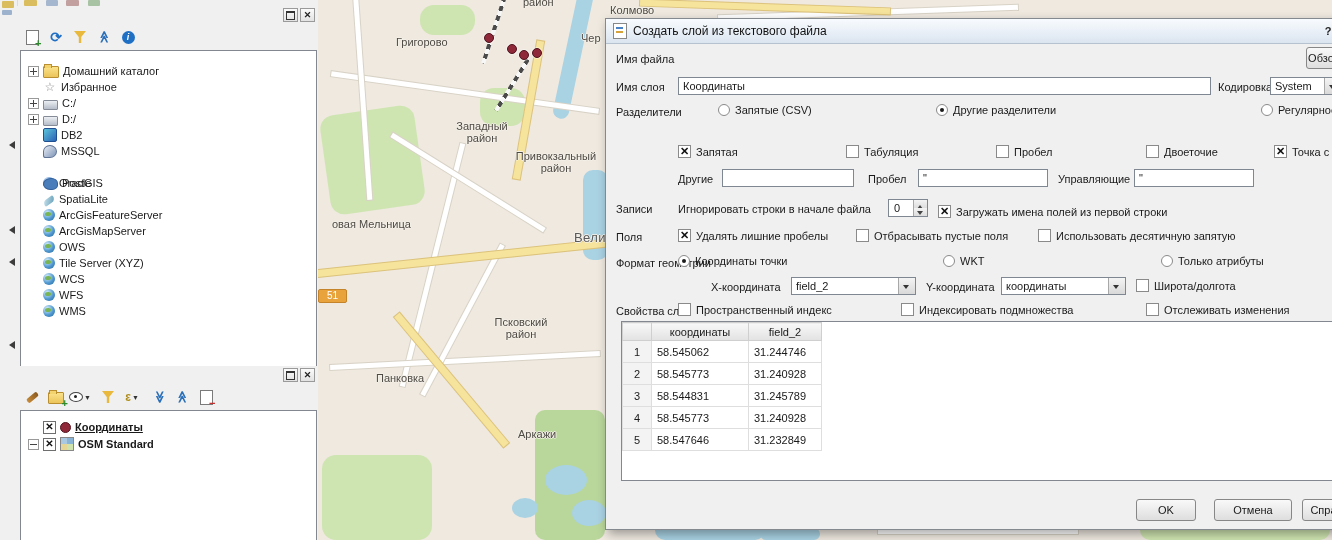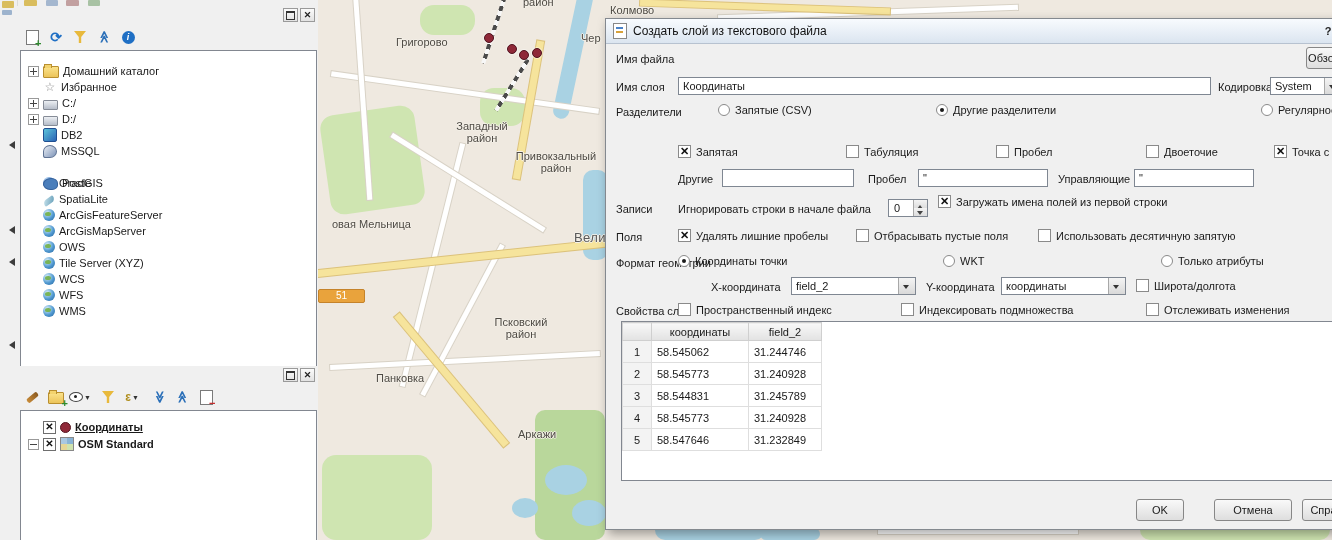--- a/index.html
+++ b/index.html
@@ -75,21 +75,21 @@
   .green{background:#cfe5b1;border-radius:14px}
   .forest{background:#b9d79b;border-radius:10px}
   .water{background:#a9d2e3;border-radius:10px}
   .road{position:absolute;background:#fff;box-shadow:0 0 0 1px #d8d2c6}
   .yroad{position:absolute;background:#f6e49c;box-shadow:0 0 0 1px #dcc27b}
   .rail{position:absolute;width:4px;background:repeating-linear-gradient(180deg,#4a4a4a 0 5px,#f7f7f7 5px 10px)}
   .maplabel{position:absolute;color:#4e4a44;white-space:pre-line;text-align:center;
             text-shadow:0 1px 0 #f4f0e8,0 -1px 0 #f4f0e8,1px 0 0 #f4f0e8,-1px 0 0 #f4f0e8}
   .city{font-size:13px;color:#5a5a5a;letter-spacing:.4px}
   .dot{position:absolute;width:8px;height:8px;border-radius:50%;background:#8f2838;border:1px solid #50131e;box-shadow:0 0 0 1px rgba(255,255,255,.4)}
-  .badge{position:absolute;background:#e9a33c;color:#fff;border:1px solid #c5832a;border-radius:2px;font-size:10px;line-height:12px;padding:0 17px}
+  .badge{position:absolute;background:#e9a33c;color:#fff;border:1px solid #c5832a;border-radius:2px;font-size:10px;line-height:12px;padding:0 8px}
 
   
   .dlg{position:absolute;left:605px;top:18px;width:740px;height:510px;background:#f0f0f0;border:1px solid #84898f;
        box-shadow:3px 4px 10px rgba(0,0,0,.35);overflow:hidden}
   .dtitle{position:absolute;left:0;top:0;right:0;height:24px;background:linear-gradient(#f8fbfe,#dbe5f0);
           border-bottom:1px solid #b7c2d0;display:flex;align-items:center;gap:6px;padding-left:7px;font-size:12px;color:#111}
   .dico{width:12px;height:14px;background:#fff;border:1px solid #888;position:relative;flex:none}
   .dico::after{content:"";position:absolute;left:2px;top:3px;width:7px;height:2px;background:#4a82c8;box-shadow:0 4px 0 #d8a23a}
   .dhelp{position:absolute;right:10px;top:4px;width:16px;height:16px;text-align:center;line-height:16px;font-weight:bold;color:#222}
   .lab{position:absolute;white-space:nowrap}
@@ -425,21 +425,21 @@
 
     <span class="lab" style="left:10px;top:184px">Записи</span>
     <span class="lab" style="left:72px;top:184px">Игнорировать строки в начале файла</span>
     <div class="spin" style="left:282px;top:180px;width:40px">
       <span class="val">0</span>
       <span class="arrs">
           <span class="u"></span>
           <span class="d"></span>
         </span>
     </div>
-    <label class="cb checked" style="left:332px;top:176px">
+    <label class="cb checked" style="left:332px;top:186px">
         <span class="box"></span>
         <span>Загружать имена полей из первой строки</span>
       </label>
 
     <span class="lab" style="left:10px;top:212px">Поля</span>
     <label class="cb checked" style="left:72px;top:210px">
         <span class="box"></span>
         <span>Удалять лишние пробелы</span>
       </label>
     <label class="cb" style="left:250px;top:210px">
@@ -524,21 +524,21 @@
         </tr>
         <tr>
           <td class="rn">5</td>
           <td>58.547646</td>
           <td>31.232849</td>
         </tr>
       </tbody>
         </table>
     </div>
 
-    <div class="btn" style="left:530px;top:480px;width:48px">
+    <div class="btn" style="left:530px;top:480px;width:60px">
         <span>OK</span>
       </div>
     <div class="btn" style="left:608px;top:480px;width:78px">
         <span>Отмена</span>
       </div>
     <div class="btn" style="left:696px;top:480px;width:60px">
         <span>Справка</span>
       </div>
   </div>
 

